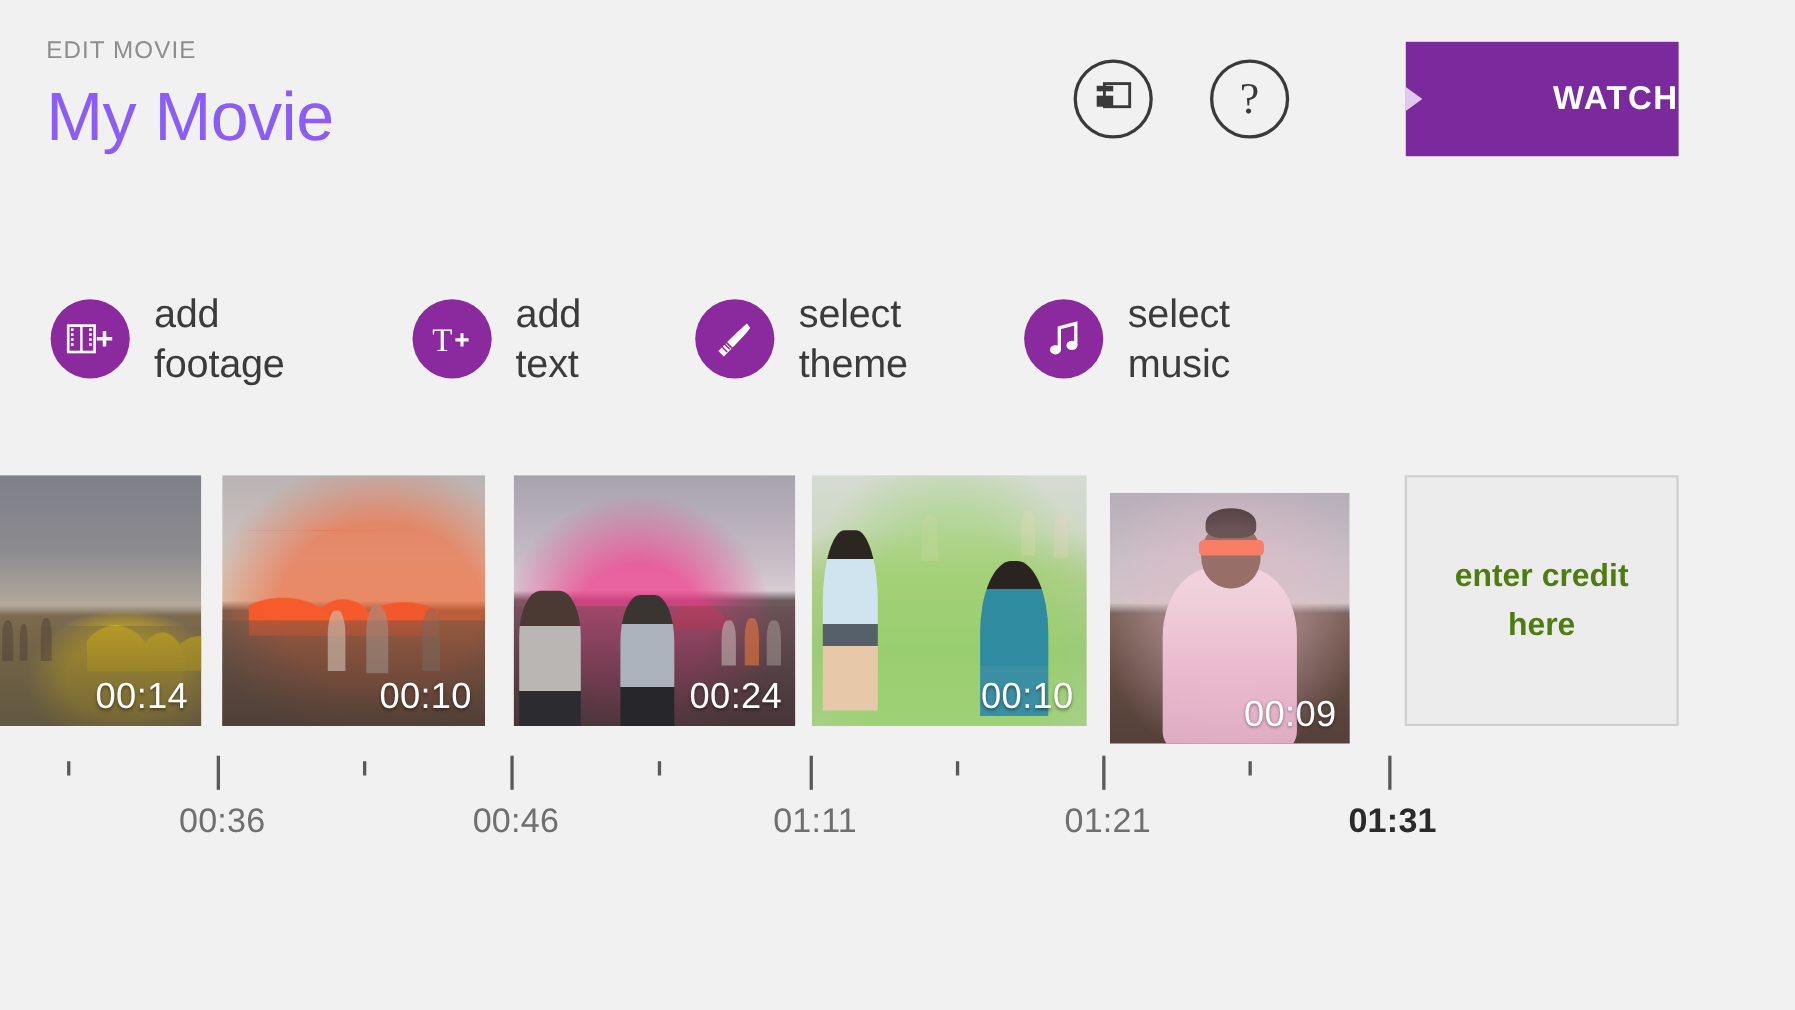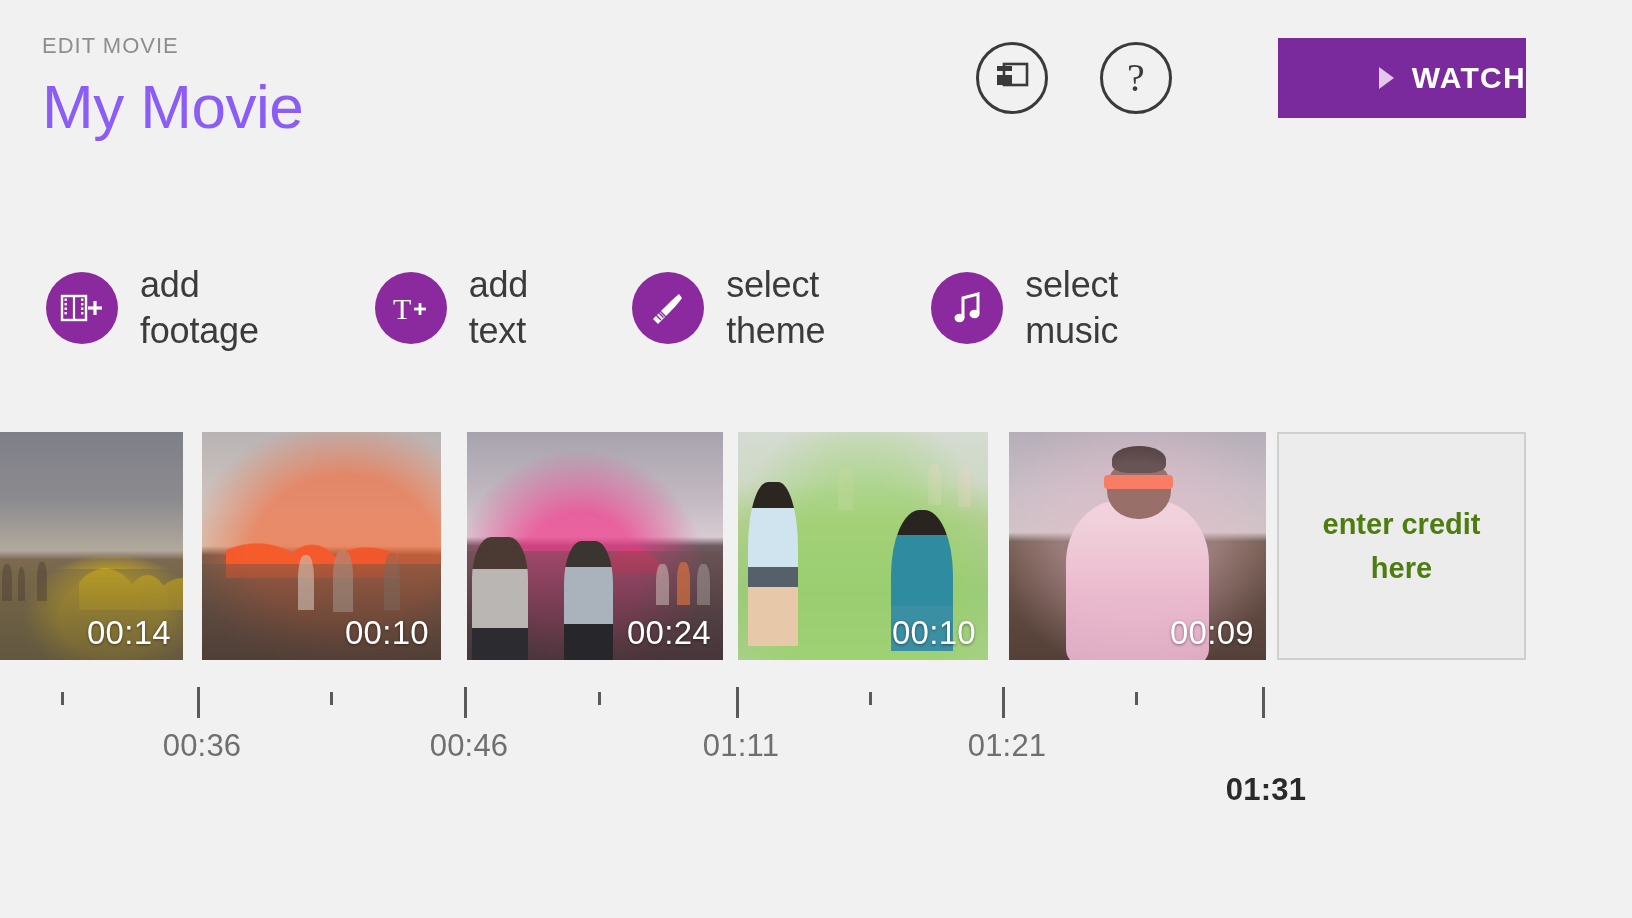--- a/index.html
+++ b/index.html
@@ -85,26 +85,26 @@
     font-weight: normal;
     color: #3a3a3a;
     line-height: 40px;
     font-family: "Liberation Serif", serif;
   }
 
   .watch-btn {
     margin-left: 106px;
     margin-right: 106px;
     width: 248px;
-    height: 80px;
+    height: 104px;
     background: #7b2a9d;
     border: none;
     display: flex;
     align-items: center;
-    justify-content: flex-end;
+    justify-content: space-between;
     cursor: pointer;
     color: #ffffff;
   }
 
   .watch-play {
     width: 0; height: 0;
     border-left: 15px solid #e2c8ee;
     border-top: 11px solid transparent;
     border-bottom: 11px solid transparent;
     margin-right: 18px;
@@ -470,21 +470,21 @@
         <div class="bg1"></div>
         <div class="bg2"></div>
         <div class="bg3"></div>
         <div class="haze"></div>
         <div class="p1"></div>
         <div class="p2"></div>
       </div>
       <span class="clip-dur">00:10</span>
     </div>
 
-    <div class="clip" style="left:1009px; width:257px;">
+    <div class="clip" style="left:1009px; width:218px;margin-top:16px;">
       <div class="clip-img c5">
         <div class="ground"></div>
         <div class="body"></div>
         <div class="head"></div>
         <div class="hair"></div>
         <div class="shades"></div>
         <div class="haze"></div>
       </div>
       <span class="clip-dur">00:09</span>
     </div>
@@ -506,17 +506,17 @@
     <span class="tick large" style="left:736px;"></span>
     <span class="tick small" style="left:869px;"></span>
     <span class="tick large" style="left:1002px;"></span>
     <span class="tick small" style="left:1135px;"></span>
     <span class="tick large" style="left:1262px;"></span>
 
     <span class="ruler-label" style="left:202px;">00:36</span>
     <span class="ruler-label" style="left:469px;">00:46</span>
     <span class="ruler-label" style="left:741px;">01:11</span>
     <span class="ruler-label" style="left:1007px;">01:21</span>
-    <span class="ruler-label current" style="left:1266px;margin-top:44px;">01:31</span>
+    <span class="ruler-label current" style="left:1266px;">01:31</span>
 
   </div>
 
 </div>
 
 </body></html>

